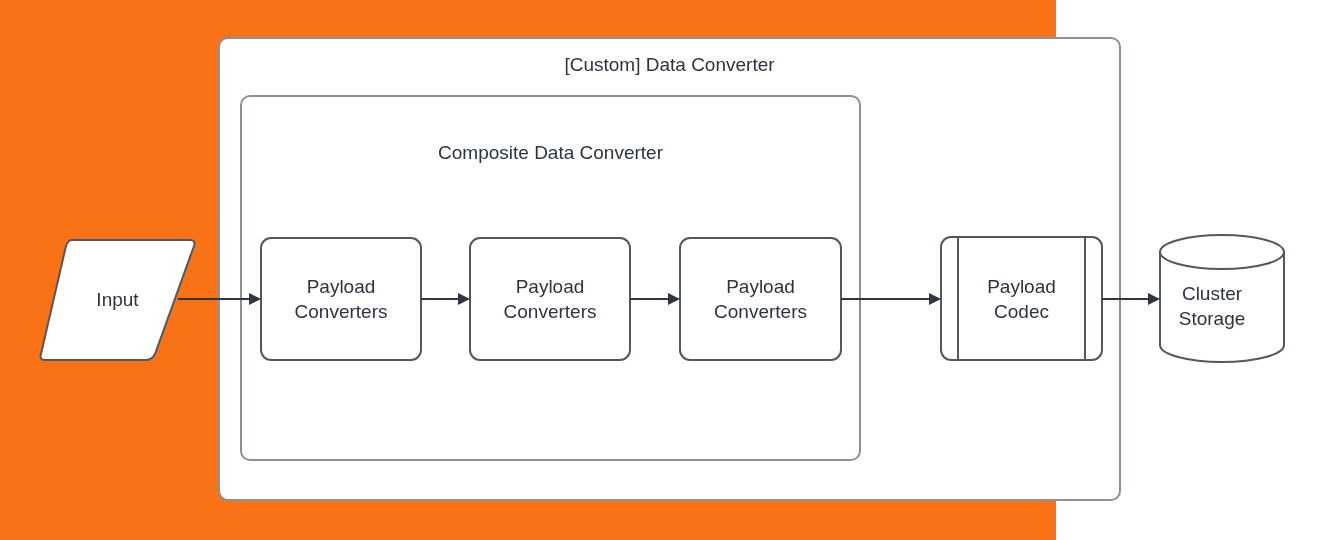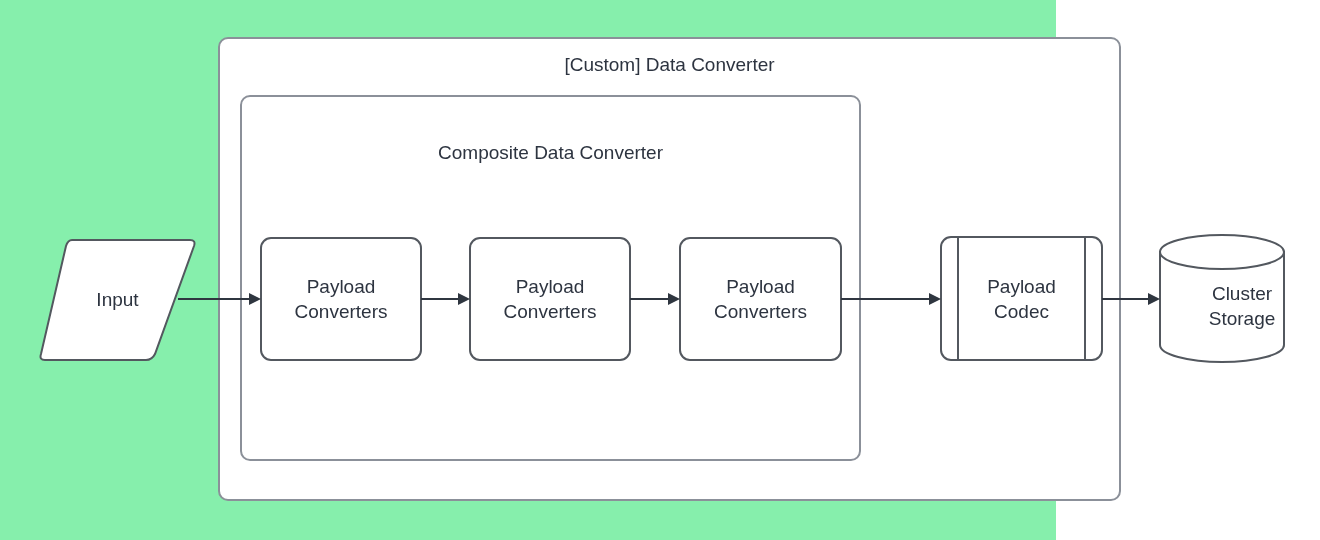--- a/index.html
+++ b/index.html
@@ -10,21 +10,21 @@
   body {
     font-family: "Liberation Sans", sans-serif;
     width: 1320px;
     height: 540px;
     overflow: hidden;
   }
   #canvas {
     position: relative;
     width: 1056px;
     height: 540px;
-    background: #86efac;
+    background: #f97316;
   }
   #diagram-svg {
     position: absolute;
     left: 0;
     top: 0;
     width: 1320px;
     height: 540px;
     display: block;
   }
   .shape-stroke {
@@ -122,16 +122,16 @@
 
   <div class="label label-node" style="left:470px; top:274px; width:160px;">Payload
 Converters</div>
 
   <div class="label label-node" style="left:680px; top:274px; width:161px;">Payload
 Converters</div>
 
   <div class="label label-node" style="left:958px; top:274px; width:127px;">Payload
 Codec</div>
 
-  <div class="label label-node" style="left:1180px; top:281px; width:124px;">Cluster
+  <div class="label label-node" style="left:1150px; top:281px; width:124px;">Cluster
 Storage</div>
 
 </div>
 
 </body></html>

